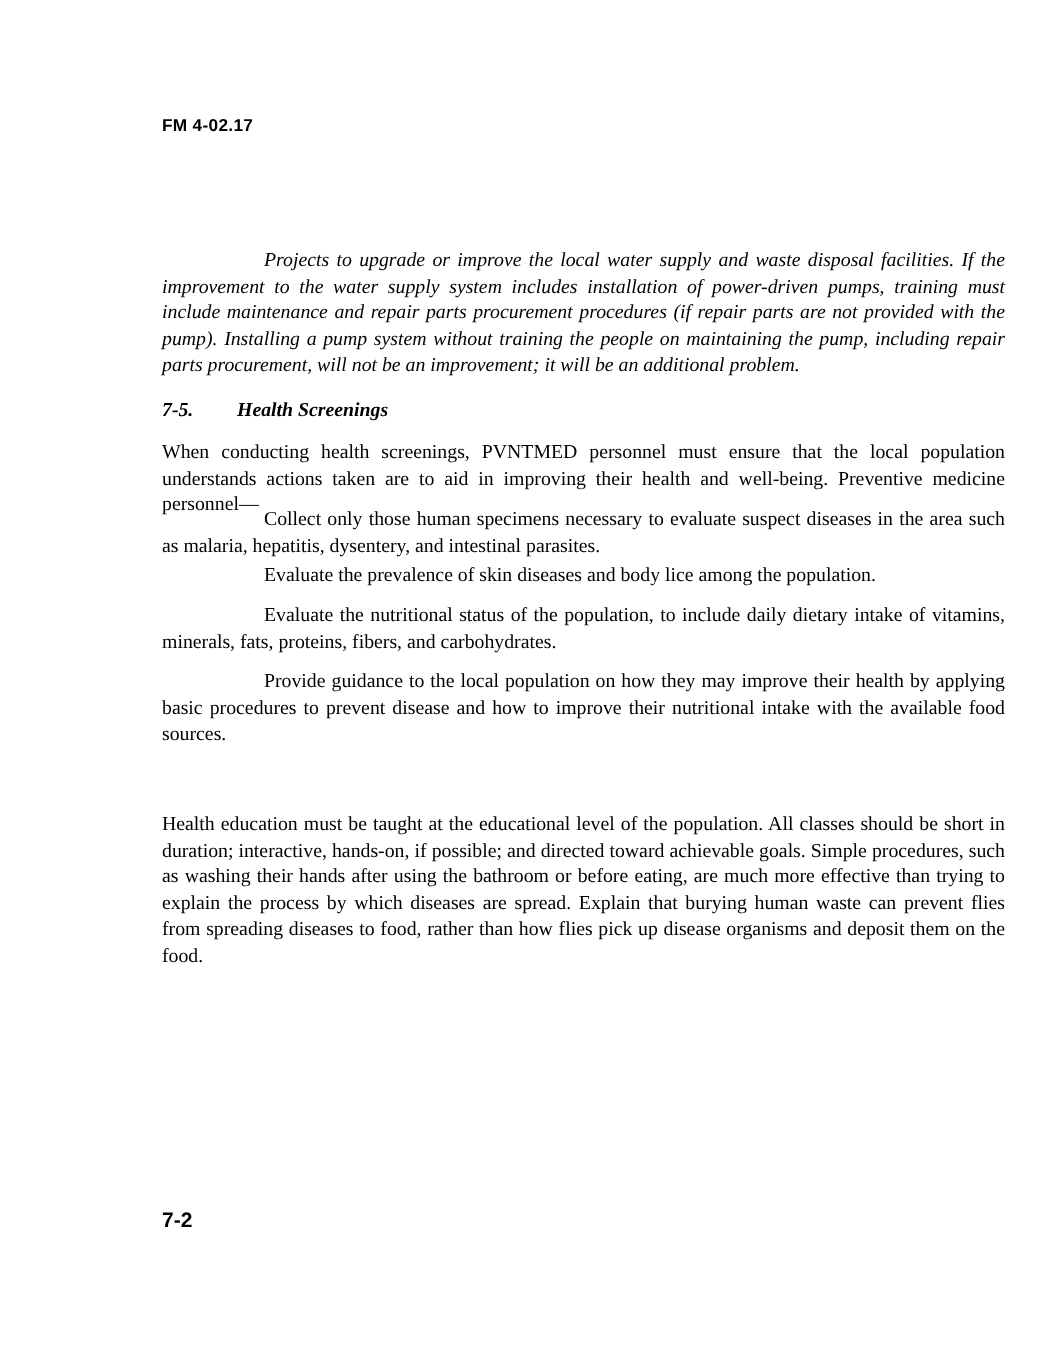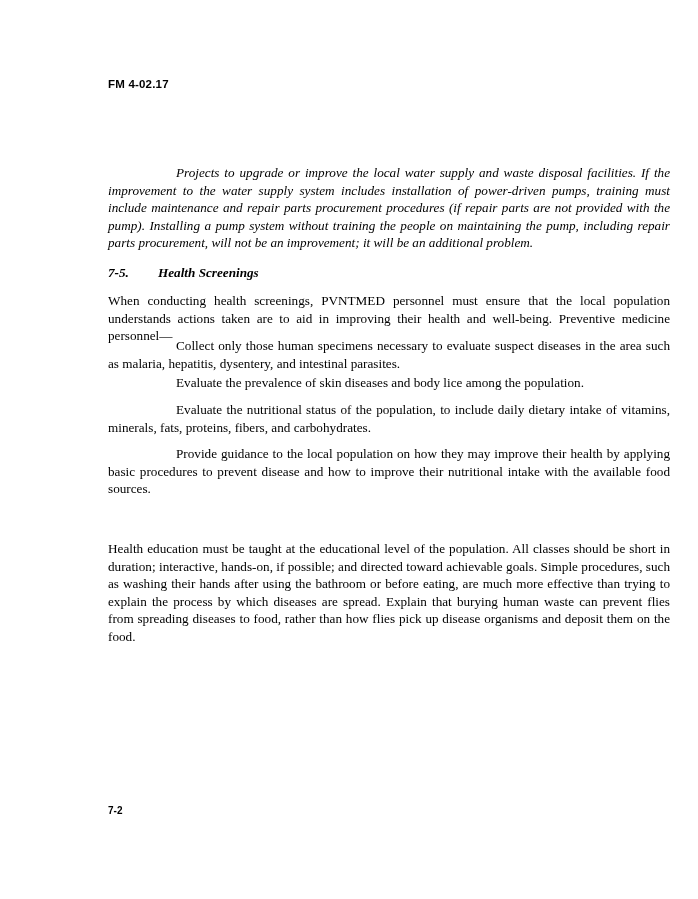--- a/index.html
+++ b/index.html
@@ -60,21 +60,21 @@
   .section-head .num {
     display: inline-block;
     width: 50px;
   }
   .footer {
     position: absolute;
     left: 68px;
     top: 805px;
     font-family: "Liberation Sans", sans-serif;
     font-weight: bold;
-    font-size: 10px;
+    font-size: 14px;
   }
   .b1 { top: 164px; font-style: italic; }
   .b2 { top: 264px; font-style: italic; }
   .b3 { top: 292px; }
   .b4 { top: 337px; }
   .b5 { top: 374px; }
   .b6 { top: 401px; }
   .b7 { top: 445px; }
   .b8 { top: 512px; }
   .b9 { top: 540px; }

